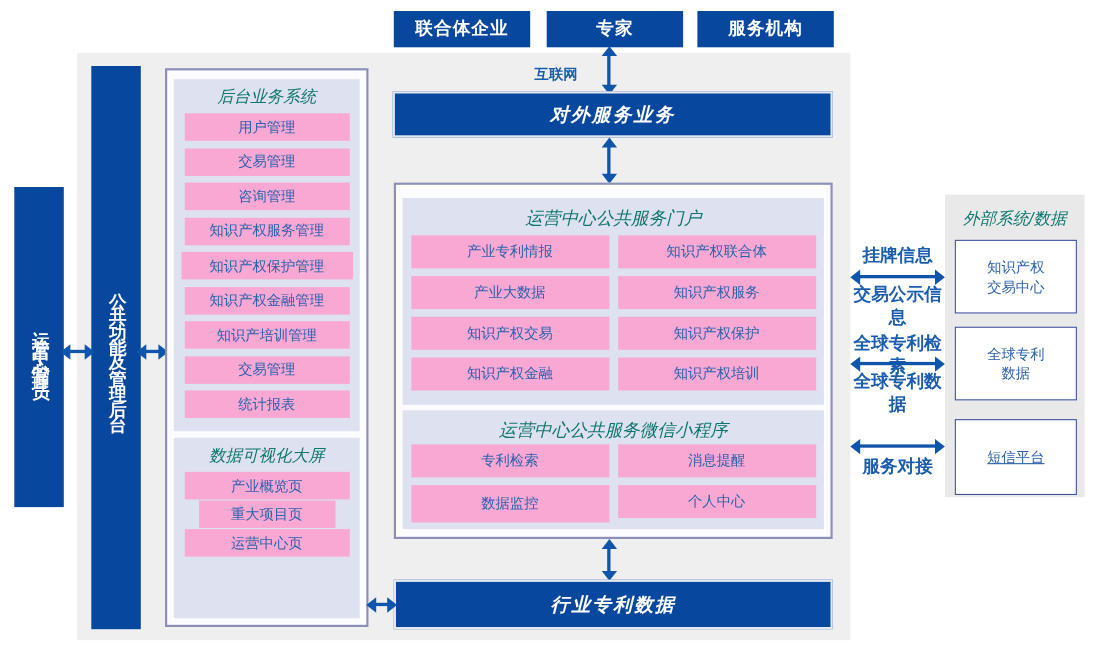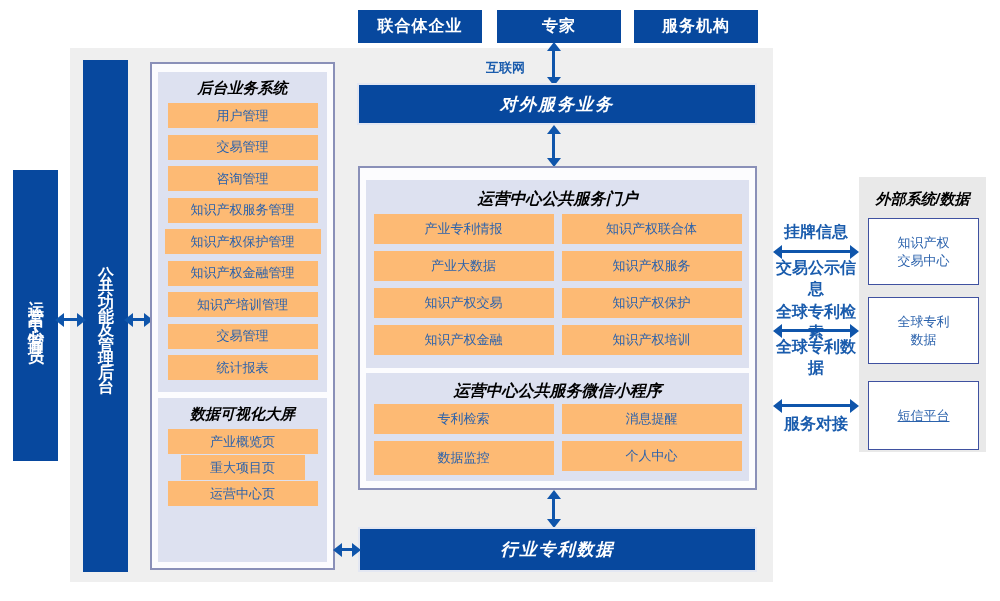--- a/index.html
+++ b/index.html
@@ -16,24 +16,24 @@
   .top-box{font-size:16px;letter-spacing:1px;}
   .big-bar{font-size:17px;font-style:italic;letter-spacing:2px;border:2px solid #e3e7f2;}
   .v-bar{
     background:#07489E;color:#fff;font-weight:bold;font-size:16px;
     writing-mode:vertical-rl;text-orientation:upright;
     display:flex;align-items:center;justify-content:center;
   }
   .outer-box{background:#fcfcfe;border:2px solid #8a90b8;}
   .inner-panel{position:absolute;background:#dde1f0;box-sizing:border-box;}
   .panel-header{
-    text-align:center;font-weight:bold;font-style:italic;color:#000000;
+    text-align:center;font-weight:normal;font-style:italic;color:#0f766e;
   }
   .item{
-    background:#fdba74;color:#2b62ac;display:flex;align-items:center;justify-content:center;
+    background:#f9a8d4;color:#2b62ac;display:flex;align-items:center;justify-content:center;
     font-size:13px;
   }
   .right-panel{background:#e9e9e9;}
   .ext-box{
     position:absolute;background:#ffffff;border:1px solid #3f51a0;color:#2b62ac;
     display:flex;align-items:center;justify-content:center;text-align:center;
     font-size:13px;line-height:1.35;white-space:pre-line;
   }
   .link-label{
     position:absolute;color:#1a5cad;font-size:16px;font-weight:bold;text-align:center;width:86px;

